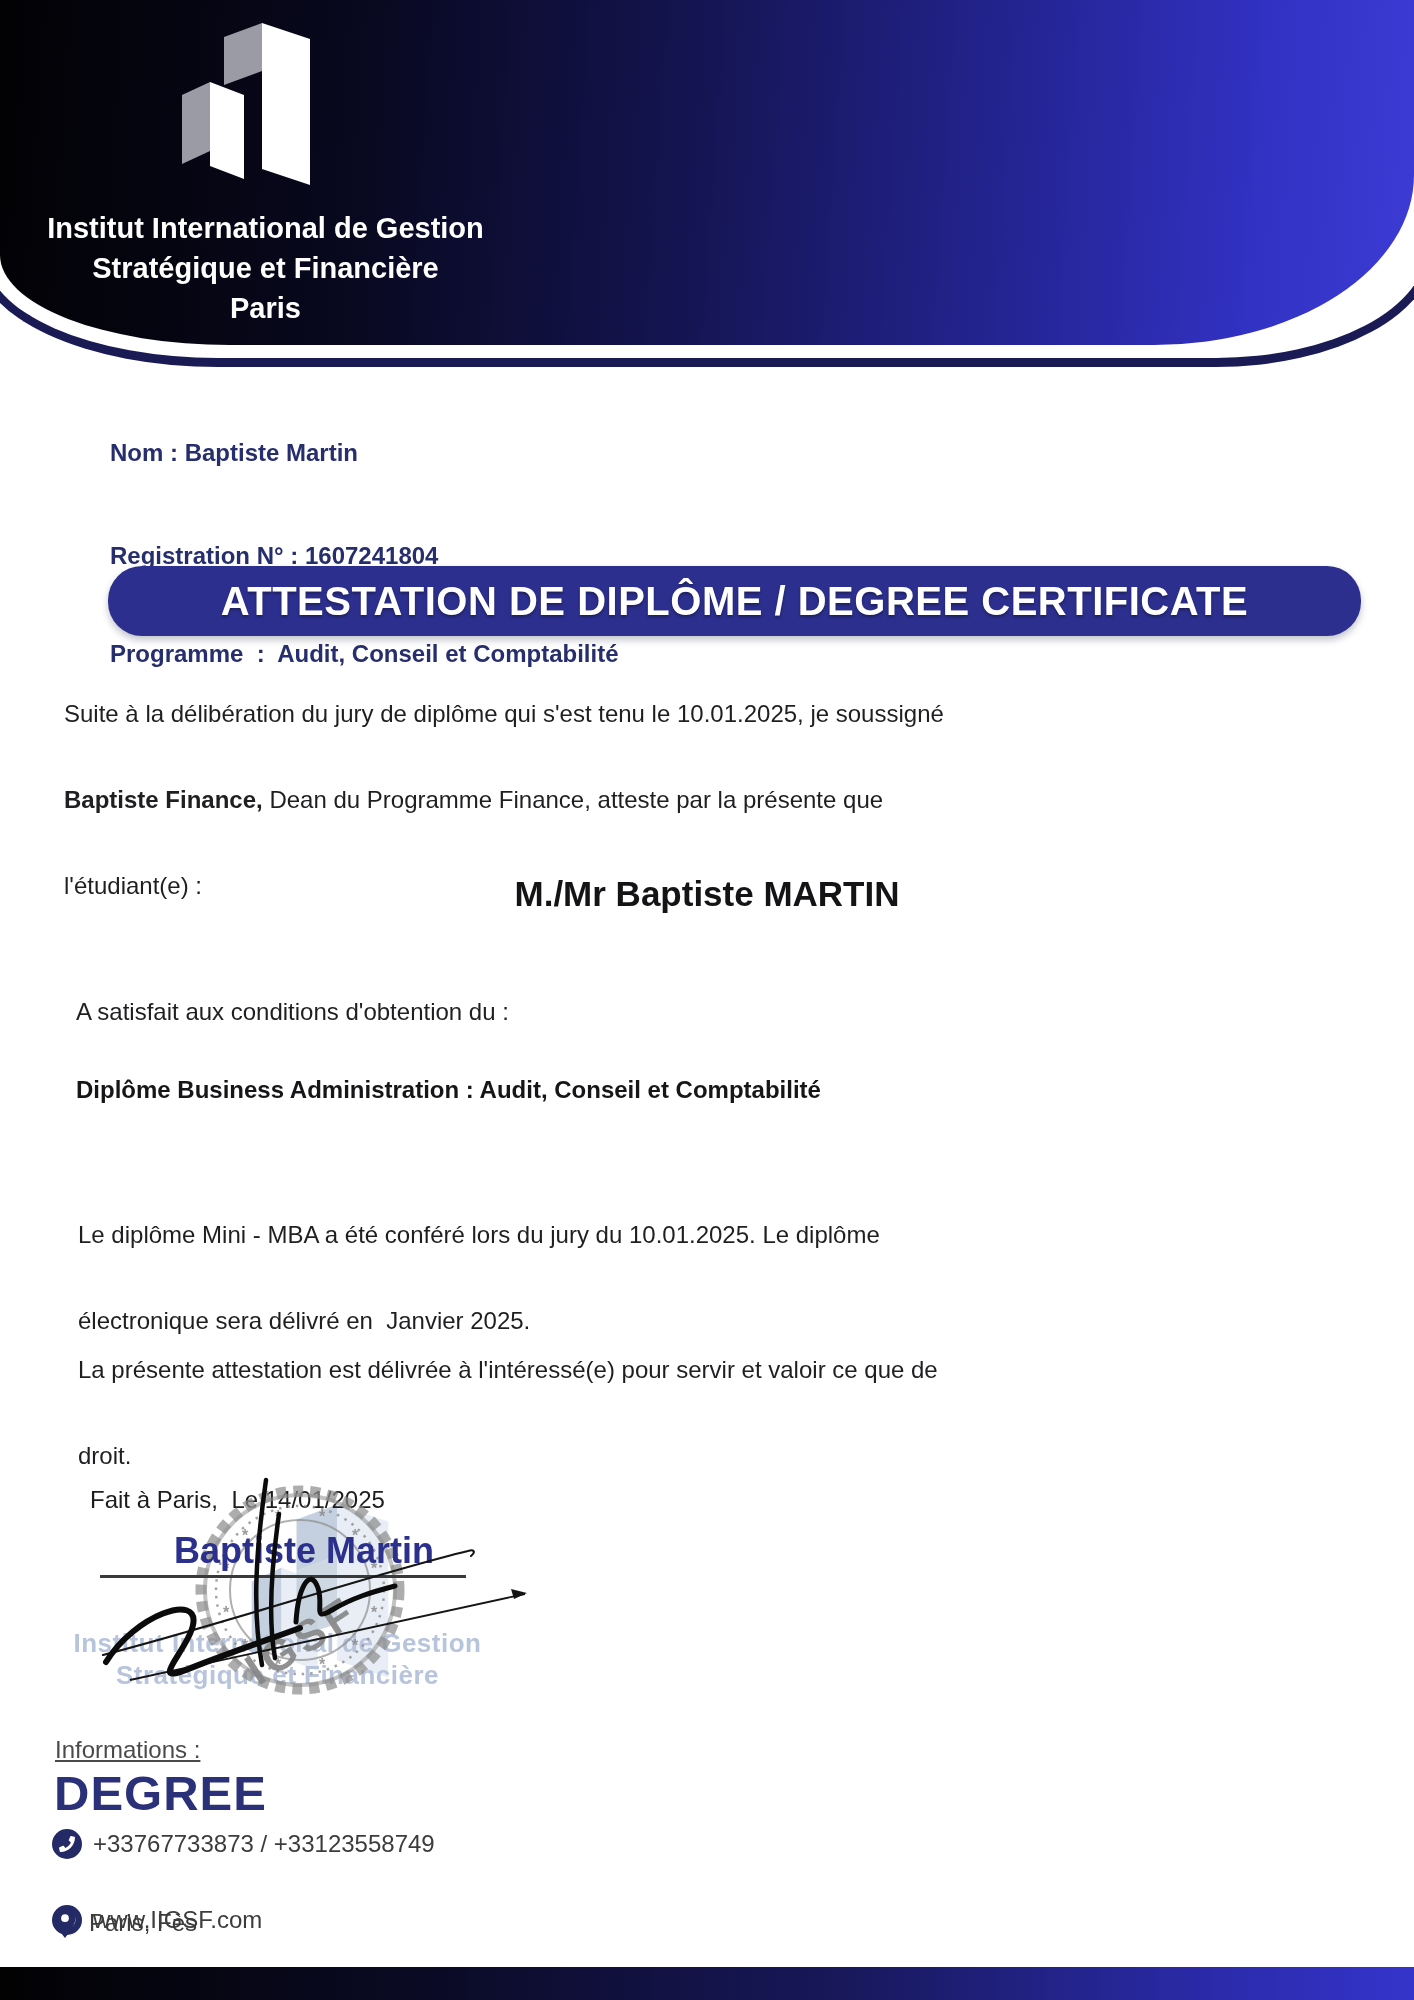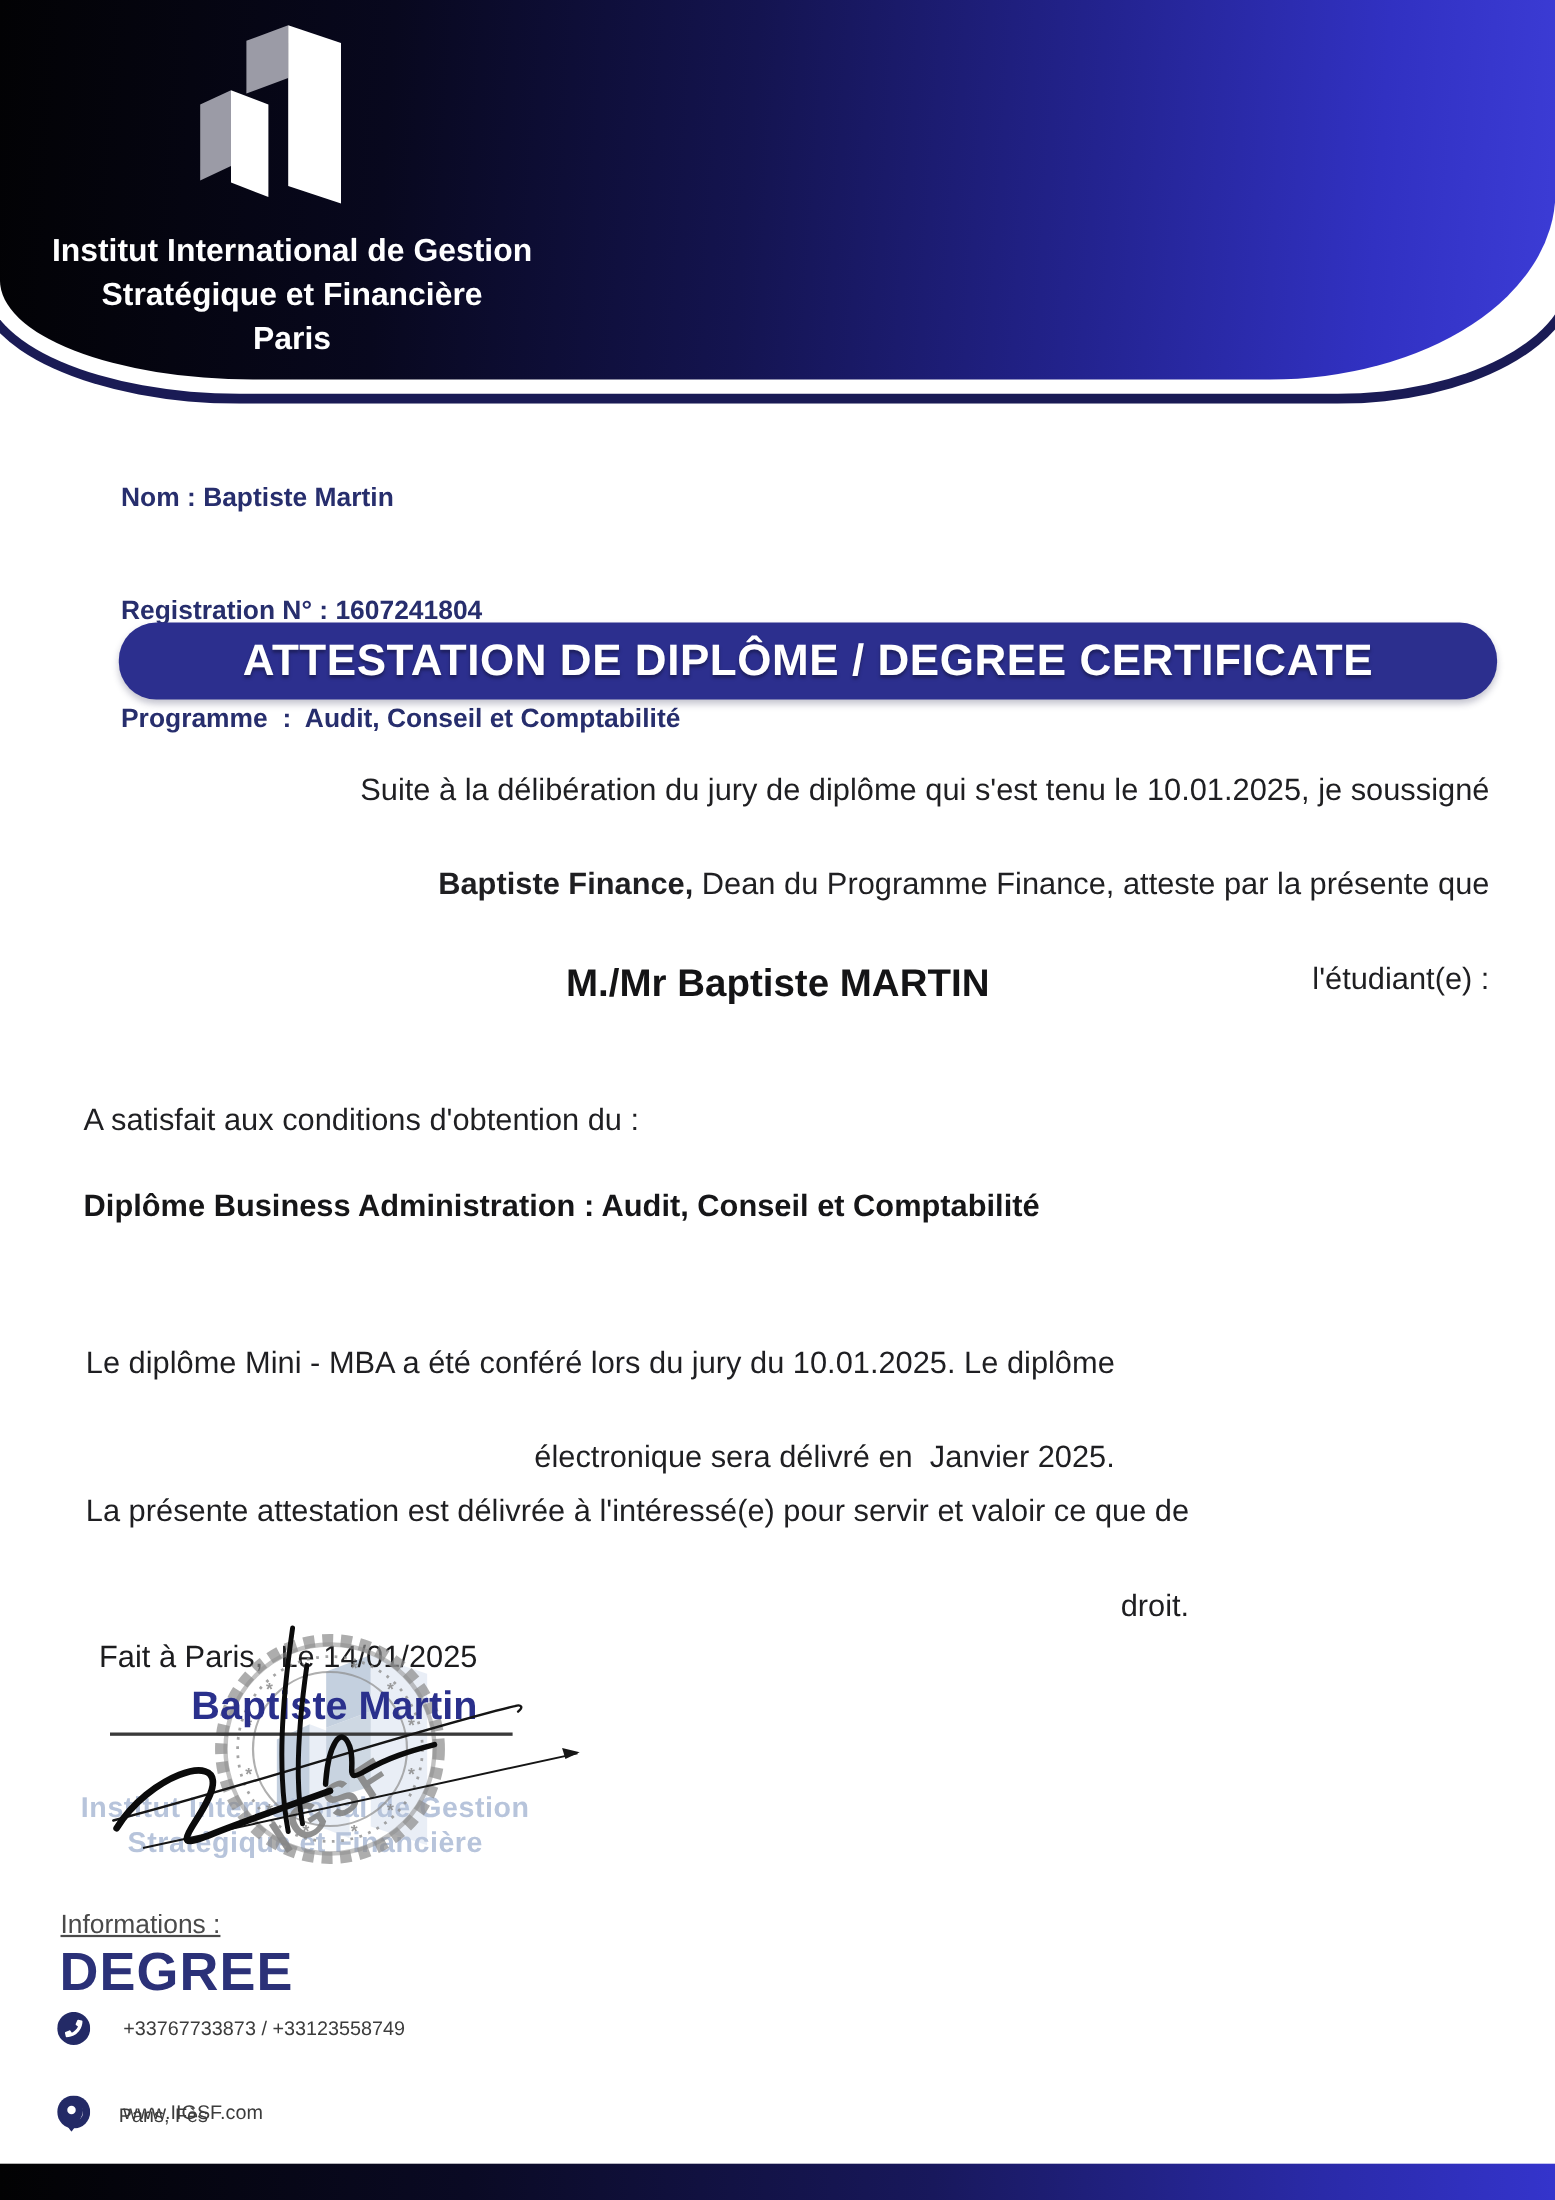--- a/index.html
+++ b/index.html
@@ -37,21 +37,21 @@
   .banner{
     position:absolute;left:108px;top:566px;width:1253px;height:70px;
     background:#2c2f8e;border-radius:34px;
     display:flex;align-items:center;justify-content:center;
     color:#ffffff;font-weight:700;font-size:40px;letter-spacing:.5px;
     box-shadow:0 4px 7px rgba(40,40,80,.28);
     text-shadow:0 2px 3px rgba(0,0,0,.35);
     z-index:3;
   }
   
-  .bodytext{position:absolute;color:#1f1f22;font-size:28px;white-space:pre-wrap;z-index:3;text-align:right;}
+  .bodytext{position:absolute;color:#1f1f22;font-size:24px;white-space:pre-wrap;z-index:3;}
   .intro{left:64px;top:668px;width:1290px;line-height:43px;}
   .student-name{left:0;top:845px;width:1414px;text-align:center;font-size:35px;font-weight:700;color:#141416;}
   .conditions{left:76px;top:974px;}
   .diploma{left:76px;top:1052px;font-weight:700;color:#161618;}
   .conferral{left:78px;top:1189px;line-height:43px;}
   .validity{left:78px;top:1324px;line-height:43px;}
   .place-date{left:90px;top:1462px;color:#1c1c1e;}
   
   .wm-building{position:absolute;left:245px;top:1496px;width:150px;height:190px;opacity:.6;z-index:1;}
   .wm-text{
@@ -63,22 +63,22 @@
   .signer-name{
     position:absolute;left:154px;top:1530px;width:300px;text-align:center;
     font-size:36px;font-weight:700;color:#2a308c;z-index:4;
   }
   .sig-rule{position:absolute;left:100px;top:1575px;width:366px;height:3px;background:#3a3a3a;z-index:4;}
   .signature-svg{position:absolute;left:80px;top:1465px;width:470px;height:250px;z-index:5;}
   
   .info-label{position:absolute;left:55px;top:1736px;font-size:24px;color:#4a4a4a;z-index:3;text-decoration:underline;}
   .acronym{position:absolute;left:54px;top:1765px;font-size:49px;font-weight:700;color:#2b3178;letter-spacing:1px;z-index:3;}
   .contact-row{
-    position:absolute;left:52px;display:flex;align-items:center;gap:30px;
-    font-size:18px;color:#3c3c3c;z-index:3;
+    position:absolute;left:52px;display:flex;align-items:center;gap:11px;
+    font-size:24px;color:#3c3c3c;z-index:3;
   }
   .row-phone{top:1829px;} .row-web{top:1872px;margin-top:33px;} .row-loc{top:1908px;}
   .contact-row .ic{flex:0 0 auto;display:block;}
   .bottom-bar{
     position:absolute;left:0;bottom:0;width:100%;height:33px;
     background:linear-gradient(90deg,#020203 0%,#0a0a24 30%,#18185c 60%,#2a2aa8 85%,#3434cc 100%);
     z-index:3;
   }
 </style>
 </head>

